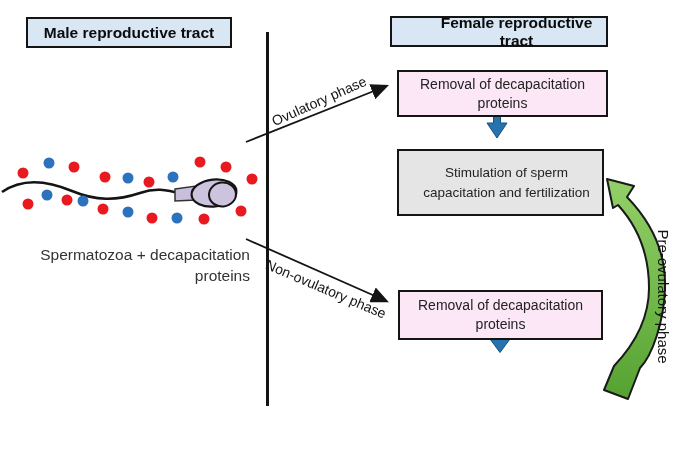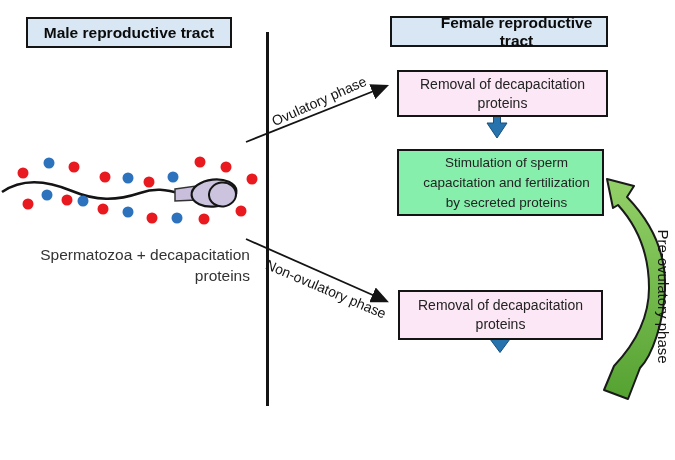--- a/index.html
+++ b/index.html
@@ -10,21 +10,21 @@
   svg{position:absolute;left:0;top:0;}
   .box{
     position:absolute;box-sizing:border-box;border:2.5px solid #141414;
     display:flex;flex-direction:column;align-items:center;justify-content:center;
     text-align:center;color:#232323;margin-top:13px;
   }
   .hdr{background:#d9e7f4;font-weight:bold;font-size:15.5px;color:#0b0b0b;}
   .hdr-male{left:26px;top:4px;width:206px;height:31px;}
   .hdr-female{left:390px;top:3px;width:218px;height:31px;padding-left:35px;}
   .pink{background:#fbe7f5;}
-  .orange{background:#86efac;padding-left:12px;}
+  .orange{background:#e5e5e5;padding-left:12px;}
   .greenbox{background:#e9efdc;}
   .box .ln{font-size:14px;line-height:19px;white-space:nowrap;}
   .box-removal-top{left:397px;top:57px;width:211px;height:47px;}
   .box-stimulation{left:397px;top:136px;width:207px;height:67px;}
   .box-stimulation .ln{font-size:13.5px;line-height:20px;}
   .box-removal-bottom{left:398px;top:277px;width:205px;height:50px;}
   .box-regulation{left:398px;top:352px;width:207px;height:103px;}
   .box-regulation .ln{font-size:13.5px;line-height:19.5px;}
   .caption{
     position:absolute;left:10px;top:244px;width:240px;text-align:right;
@@ -121,21 +121,20 @@
   <div class="plabel lbl-pre-ovulatory">Pre-ovulatory phase</div>
 
   <div class="box pink box-removal-top">
     <div class="ln">Removal of decapacitation</div>
     <div class="ln">proteins</div>
   </div>
 
   <div class="box orange box-stimulation">
     <div class="ln">Stimulation of sperm</div>
     <div class="ln">capacitation and fertilization</div>
-    <div class="ln">by secreted proteins</div>
   </div>
 
   <div class="box pink box-removal-bottom">
     <div class="ln">Removal of decapacitation</div>
     <div class="ln">proteins</div>
   </div>
 
 
 </div>
 

